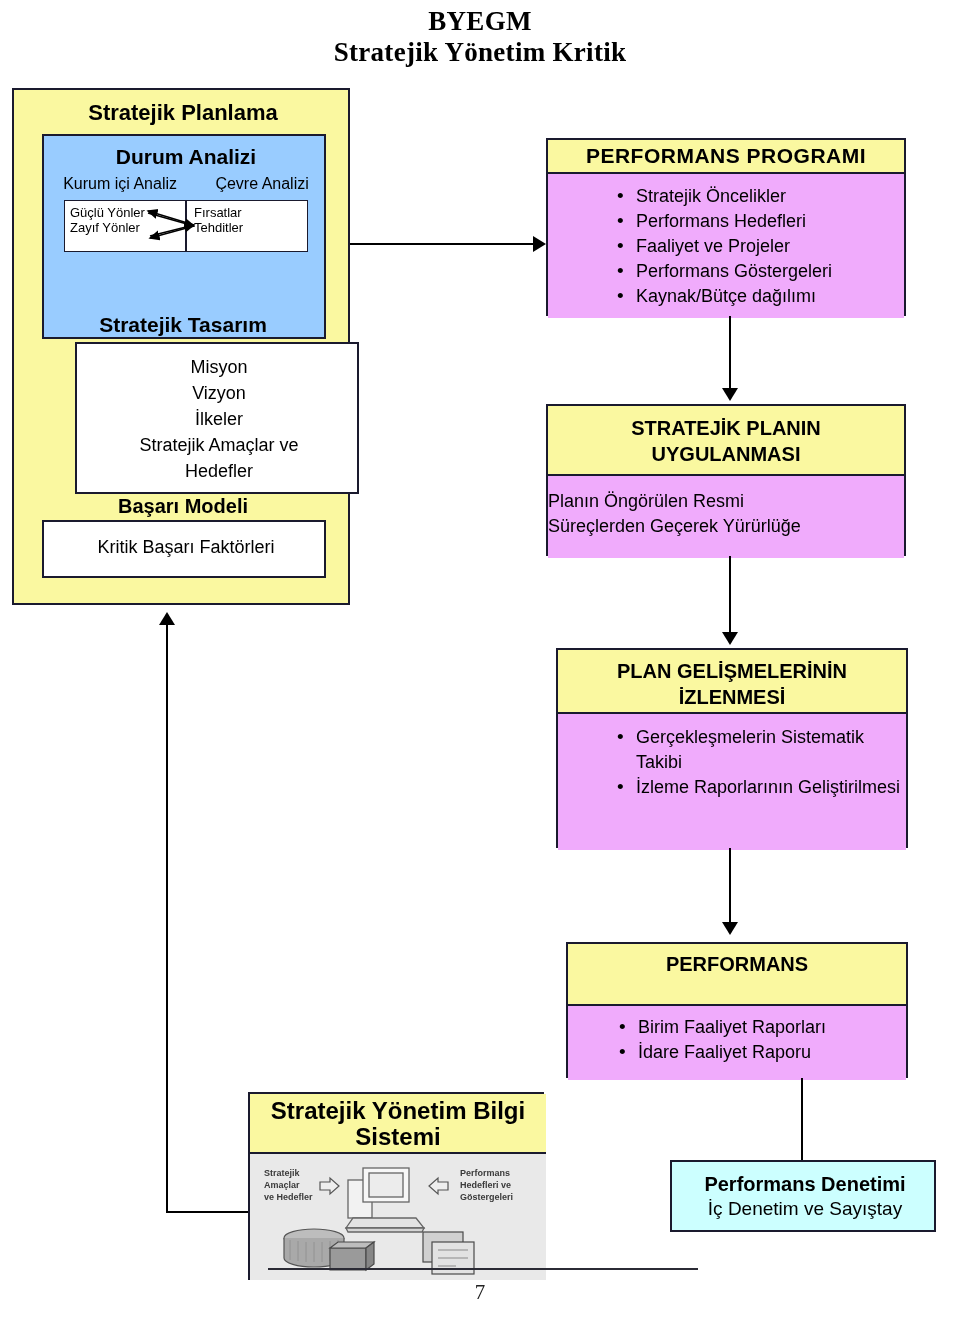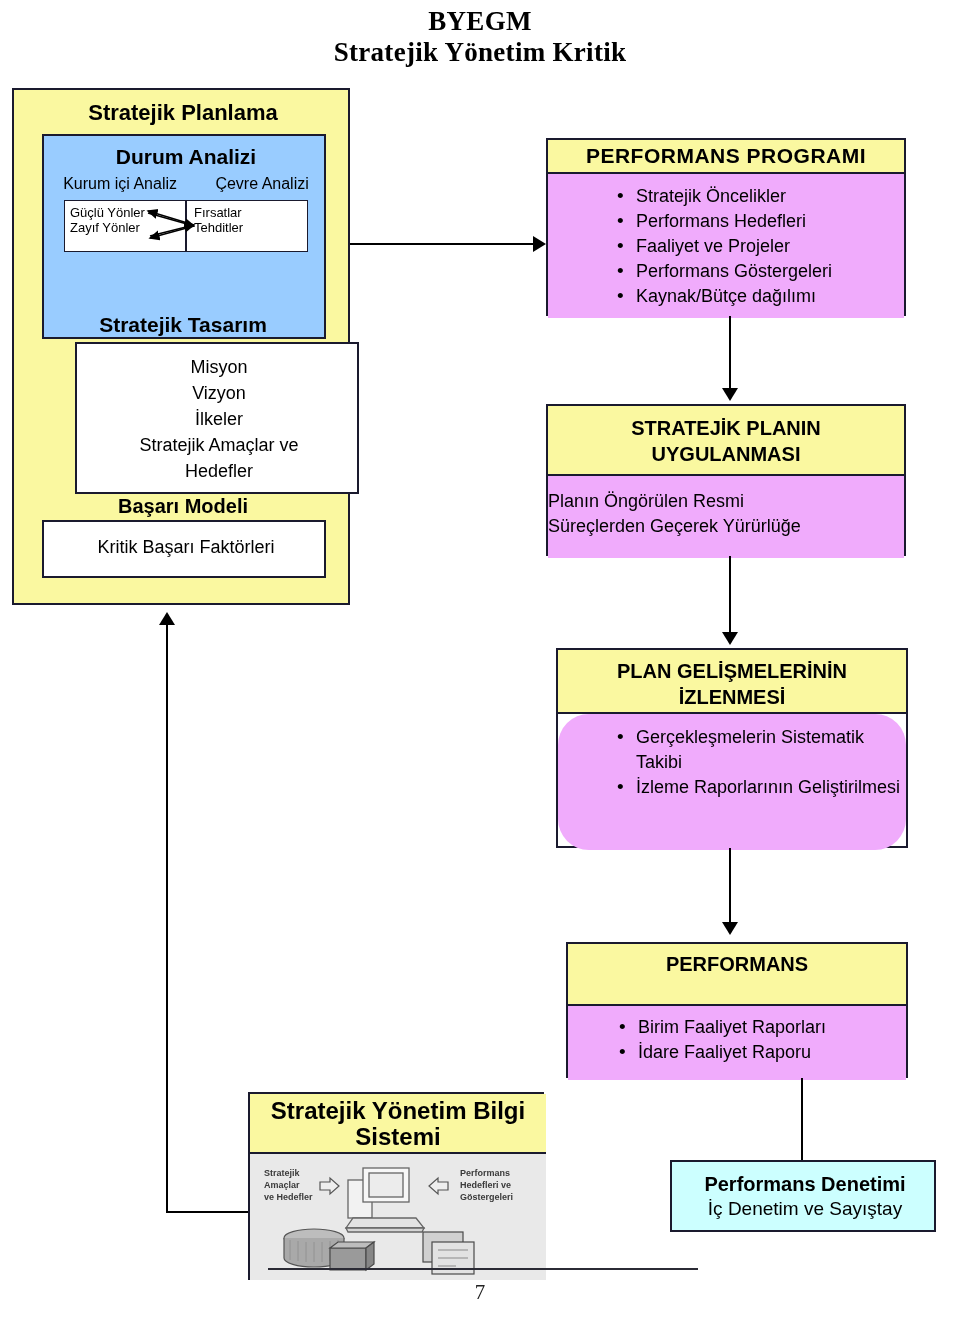--- a/index.html
+++ b/index.html
@@ -122,21 +122,21 @@
   #pp-box   { left: 546px; top: 138px; width: 360px; height: 178px; }
   #pp-hdr   { height: 34px; font-size: 21px; line-height: 31px; letter-spacing: 0.5px; }
   #pp-body  { top: 34px; height: 144px; padding: 10px 0 0 66px; }
 
   #spu-box  { left: 546px; top: 404px; width: 360px; height: 152px; }
   #spu-hdr  { height: 70px; font-size: 20px; line-height: 26px; padding-top: 9px; }
   #spu-body { top: 70px; height: 82px; text-align: left; font-size: 18px; line-height: 25px; padding-top: 13px; }
 
   #pgi-box  { left: 556px; top: 648px; width: 352px; height: 200px; }
   #pgi-hdr  { height: 64px; font-size: 20px; line-height: 26px; padding-top: 8px; }
-  #pgi-body { top: 64px; height: 136px; padding: 11px 0 0 56px; border-radius: 31px; }
+  #pgi-body { top: 64px; height: 136px; padding: 11px 0 0 56px; }
 
   #pd-box   { left: 566px; top: 942px; width: 342px; height: 136px; }
   #pd-hdr   { height: 62px; font-size: 20px; line-height: 26px; padding-top: 7px; }
   #pd-body  { top: 62px; height: 74px; padding: 9px 0 0 48px; }
 
   #pden-box { left: 670px; top: 1160px; width: 266px; height: 72px; background: #ccffff; }
   #pden-t1  { position: absolute; left: 0; top: 10px; width: 266px; text-align: center; font-size: 20px; font-weight: bold; line-height: 24px; }
   #pden-t2  { position: absolute; left: 0; top: 35px; width: 266px; text-align: center; font-size: 19px; line-height: 23px; }
 
   

